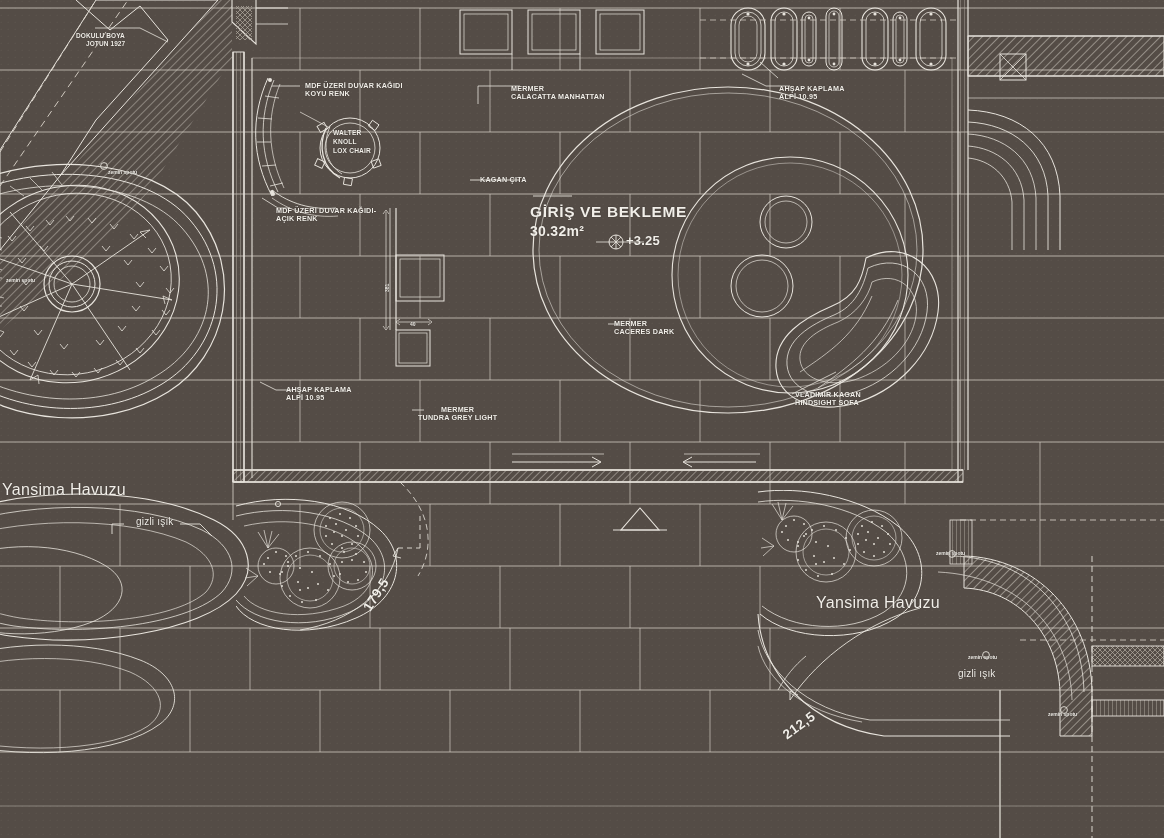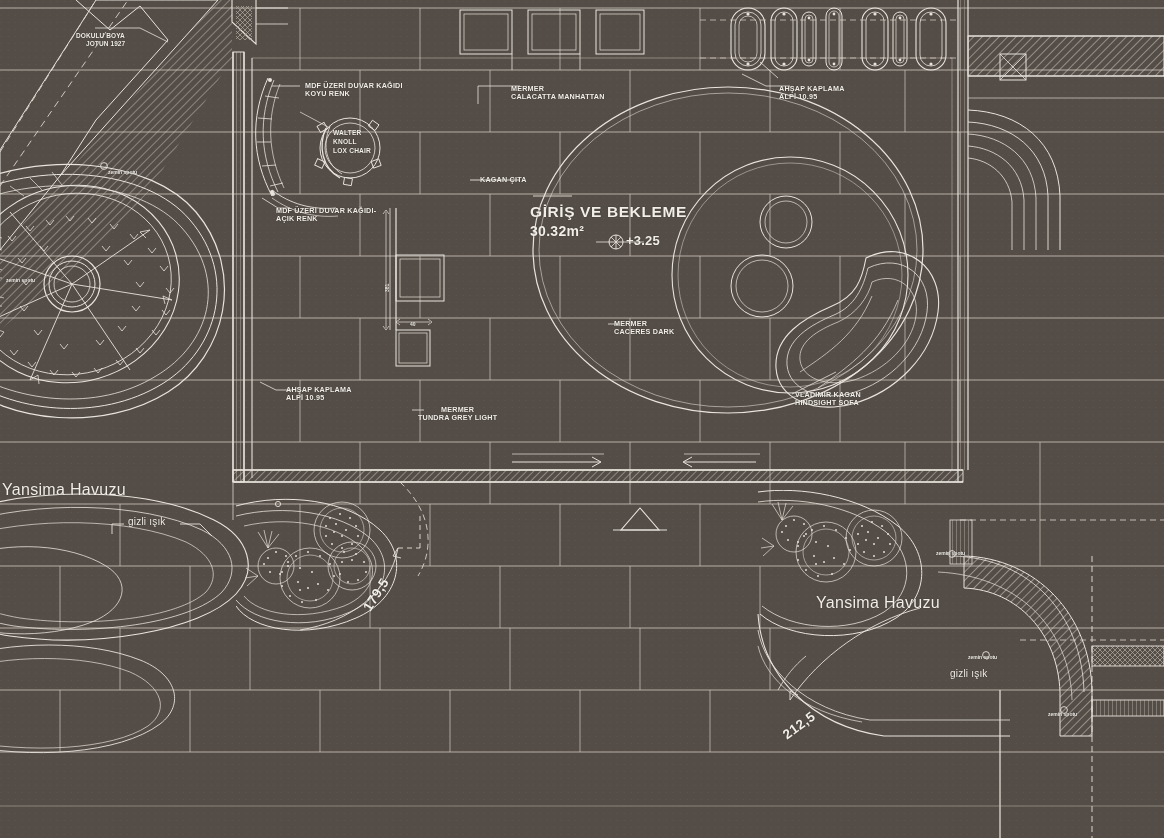--- a/index.html
+++ b/index.html
@@ -7,21 +7,21 @@
          background:#544c46;font-family:"Liberation Sans",sans-serif;}
   #cad{position:absolute;left:0;top:0;width:1164px;height:838px;}
   .lbl{position:absolute;color:#f2efe9;line-height:1.18;white-space:pre;
        letter-spacing:.2px;text-shadow:0 0 1px rgba(0,0,0,.55);pointer-events:none;}
   .tiny{font-size:6.5px;font-weight:bold;letter-spacing:.1px;}
   .small{font-size:7.2px;font-weight:bold;}
   .big{font-size:15.5px;font-weight:bold;letter-spacing:.6px;}
   .area{font-size:14px;font-weight:bold;letter-spacing:.3px;}
   .elev{font-size:13px;font-weight:bold;}
   .pool{font-size:16px;font-weight:normal;letter-spacing:.3px;}
-  .hid{font-size:10px;font-weight:normal;letter-spacing:.2px;}
+  .hid{font-size:10px;font-weight:normal;letter-spacing:.2px;margin-left:8px;}
   .chair{font-size:6.6px;font-weight:bold;line-height:1.35;text-align:left;}
   .dim{font-size:13.5px;font-weight:bold;letter-spacing:.5px;}
   .micro{font-size:5px;font-weight:bold;letter-spacing:0;}
   .rot-179{transform:rotate(-58deg);transform-origin:0 0;}
   .rot-212{transform:rotate(-36deg);transform-origin:0 0;}
   .rot-90{transform:rotate(-90deg);transform-origin:0 0;}
 </style>
 </head>
 <body>
 

